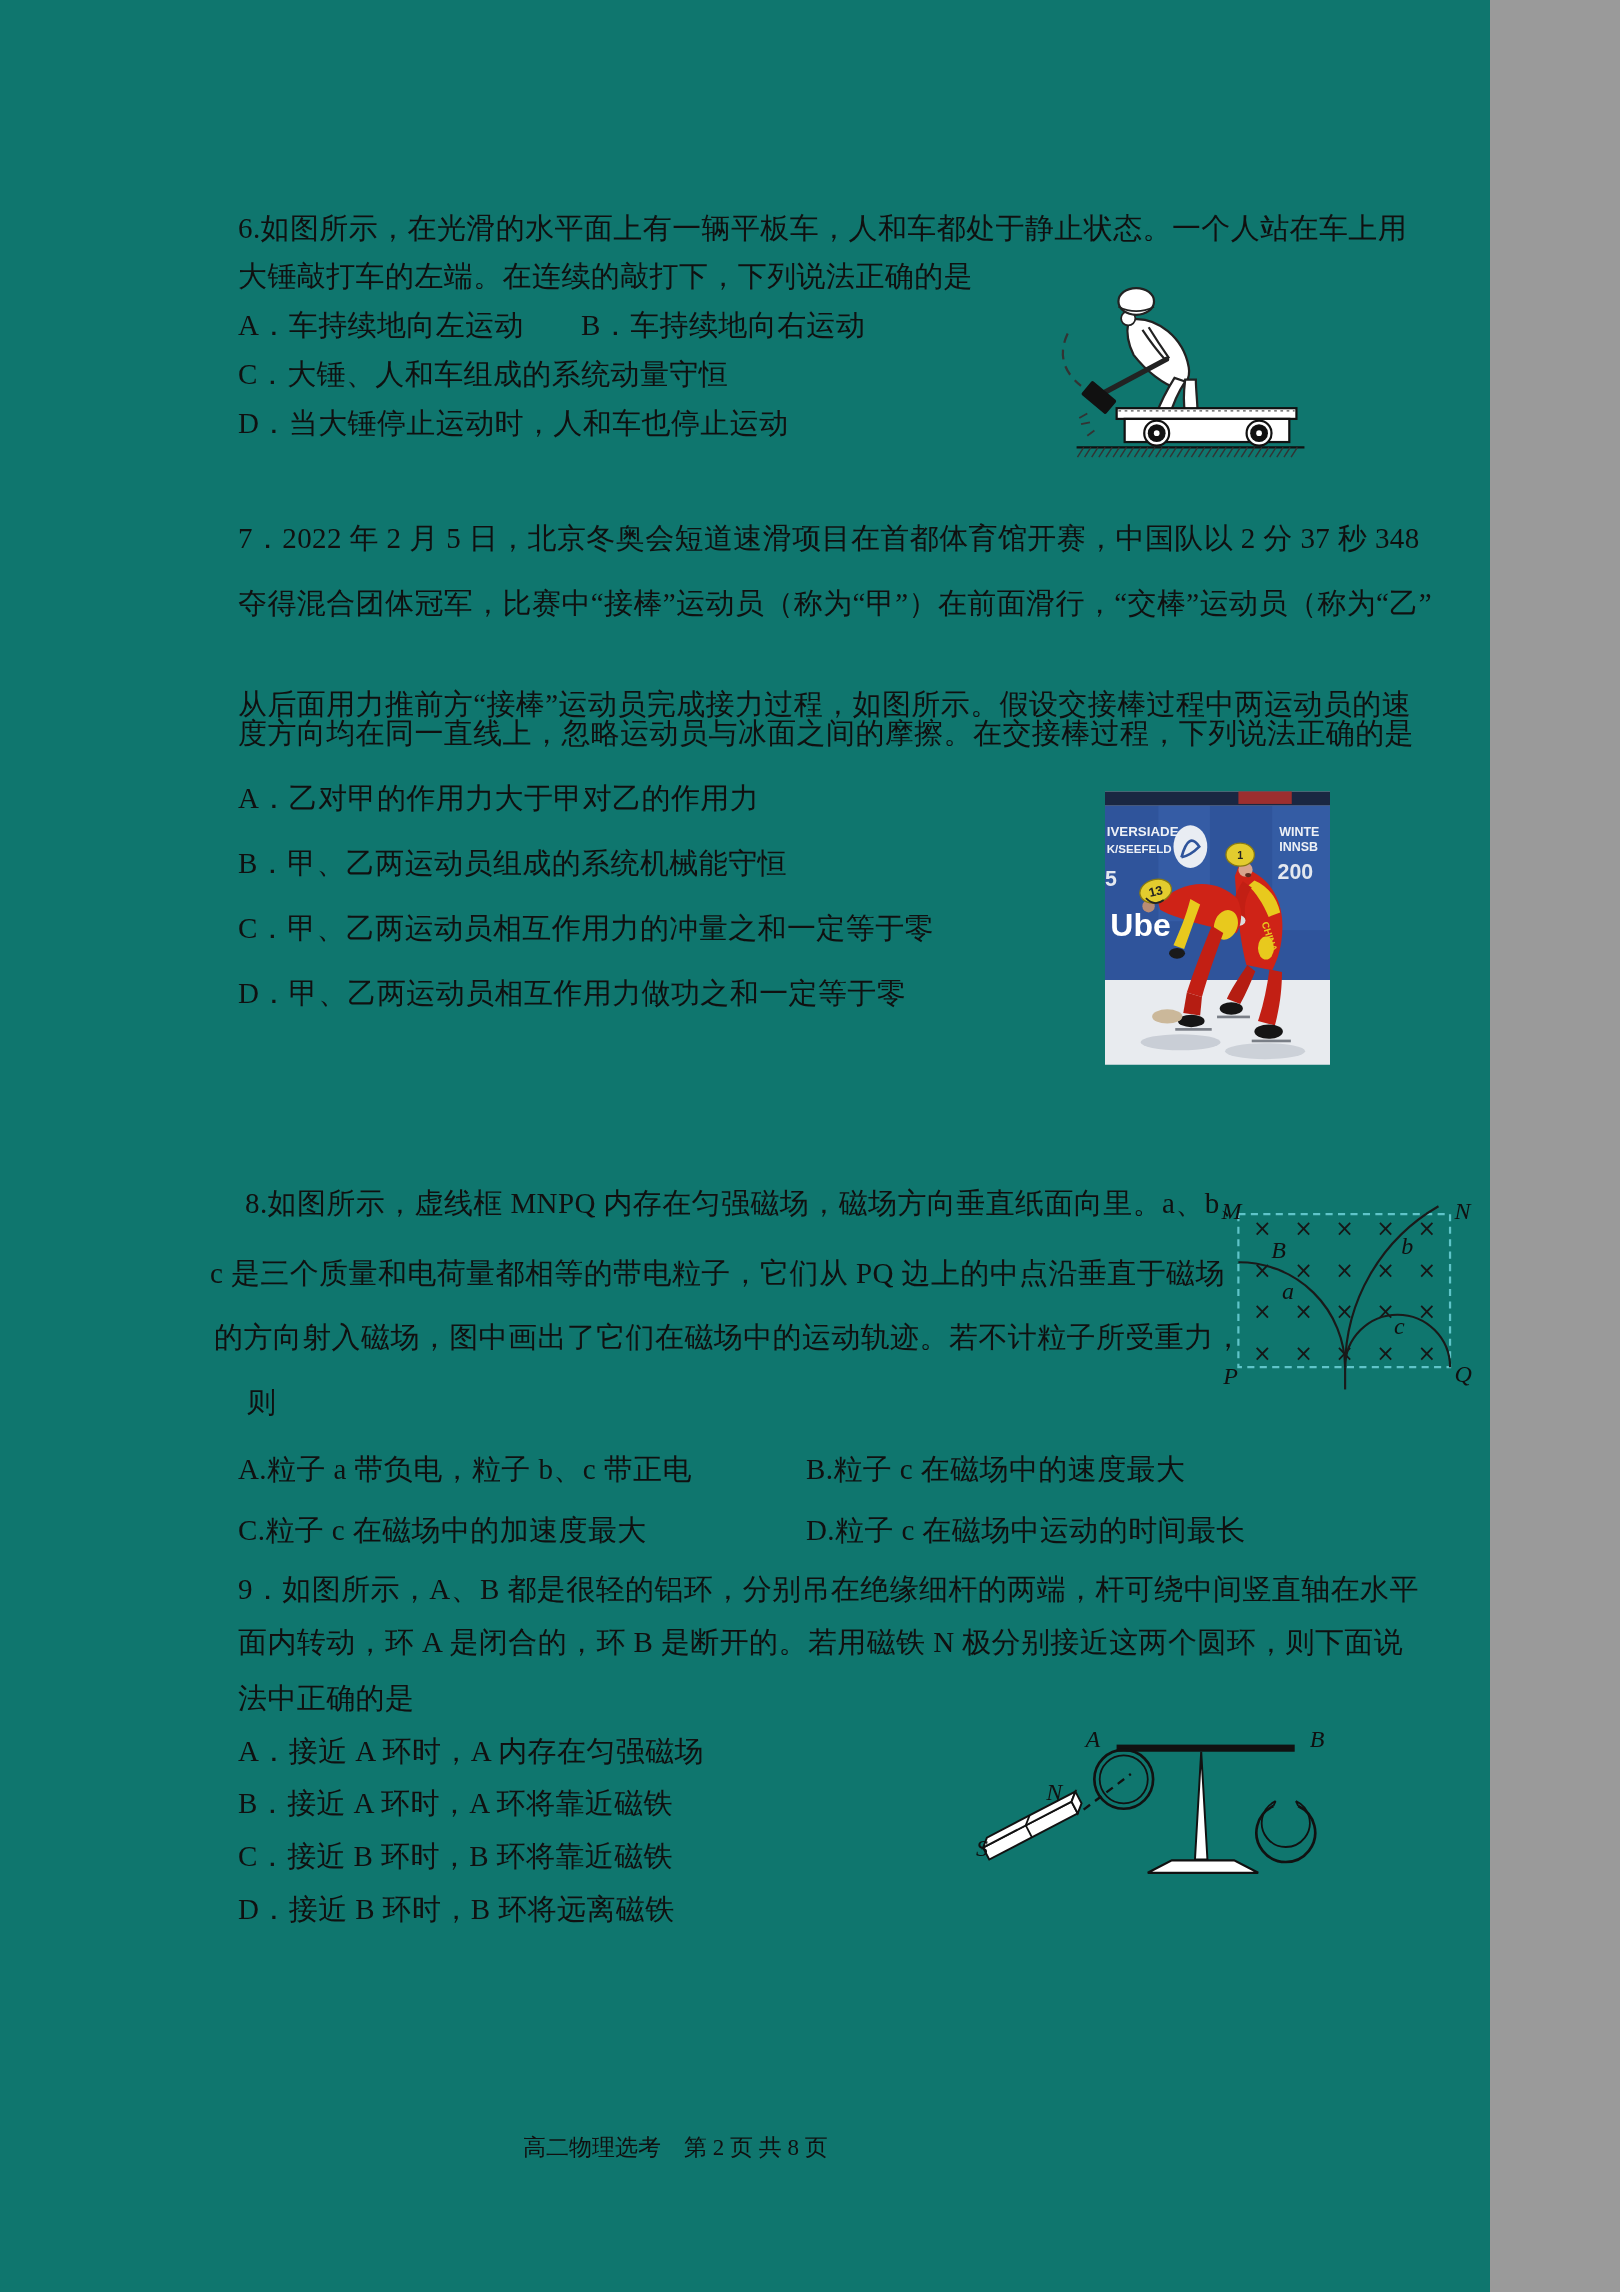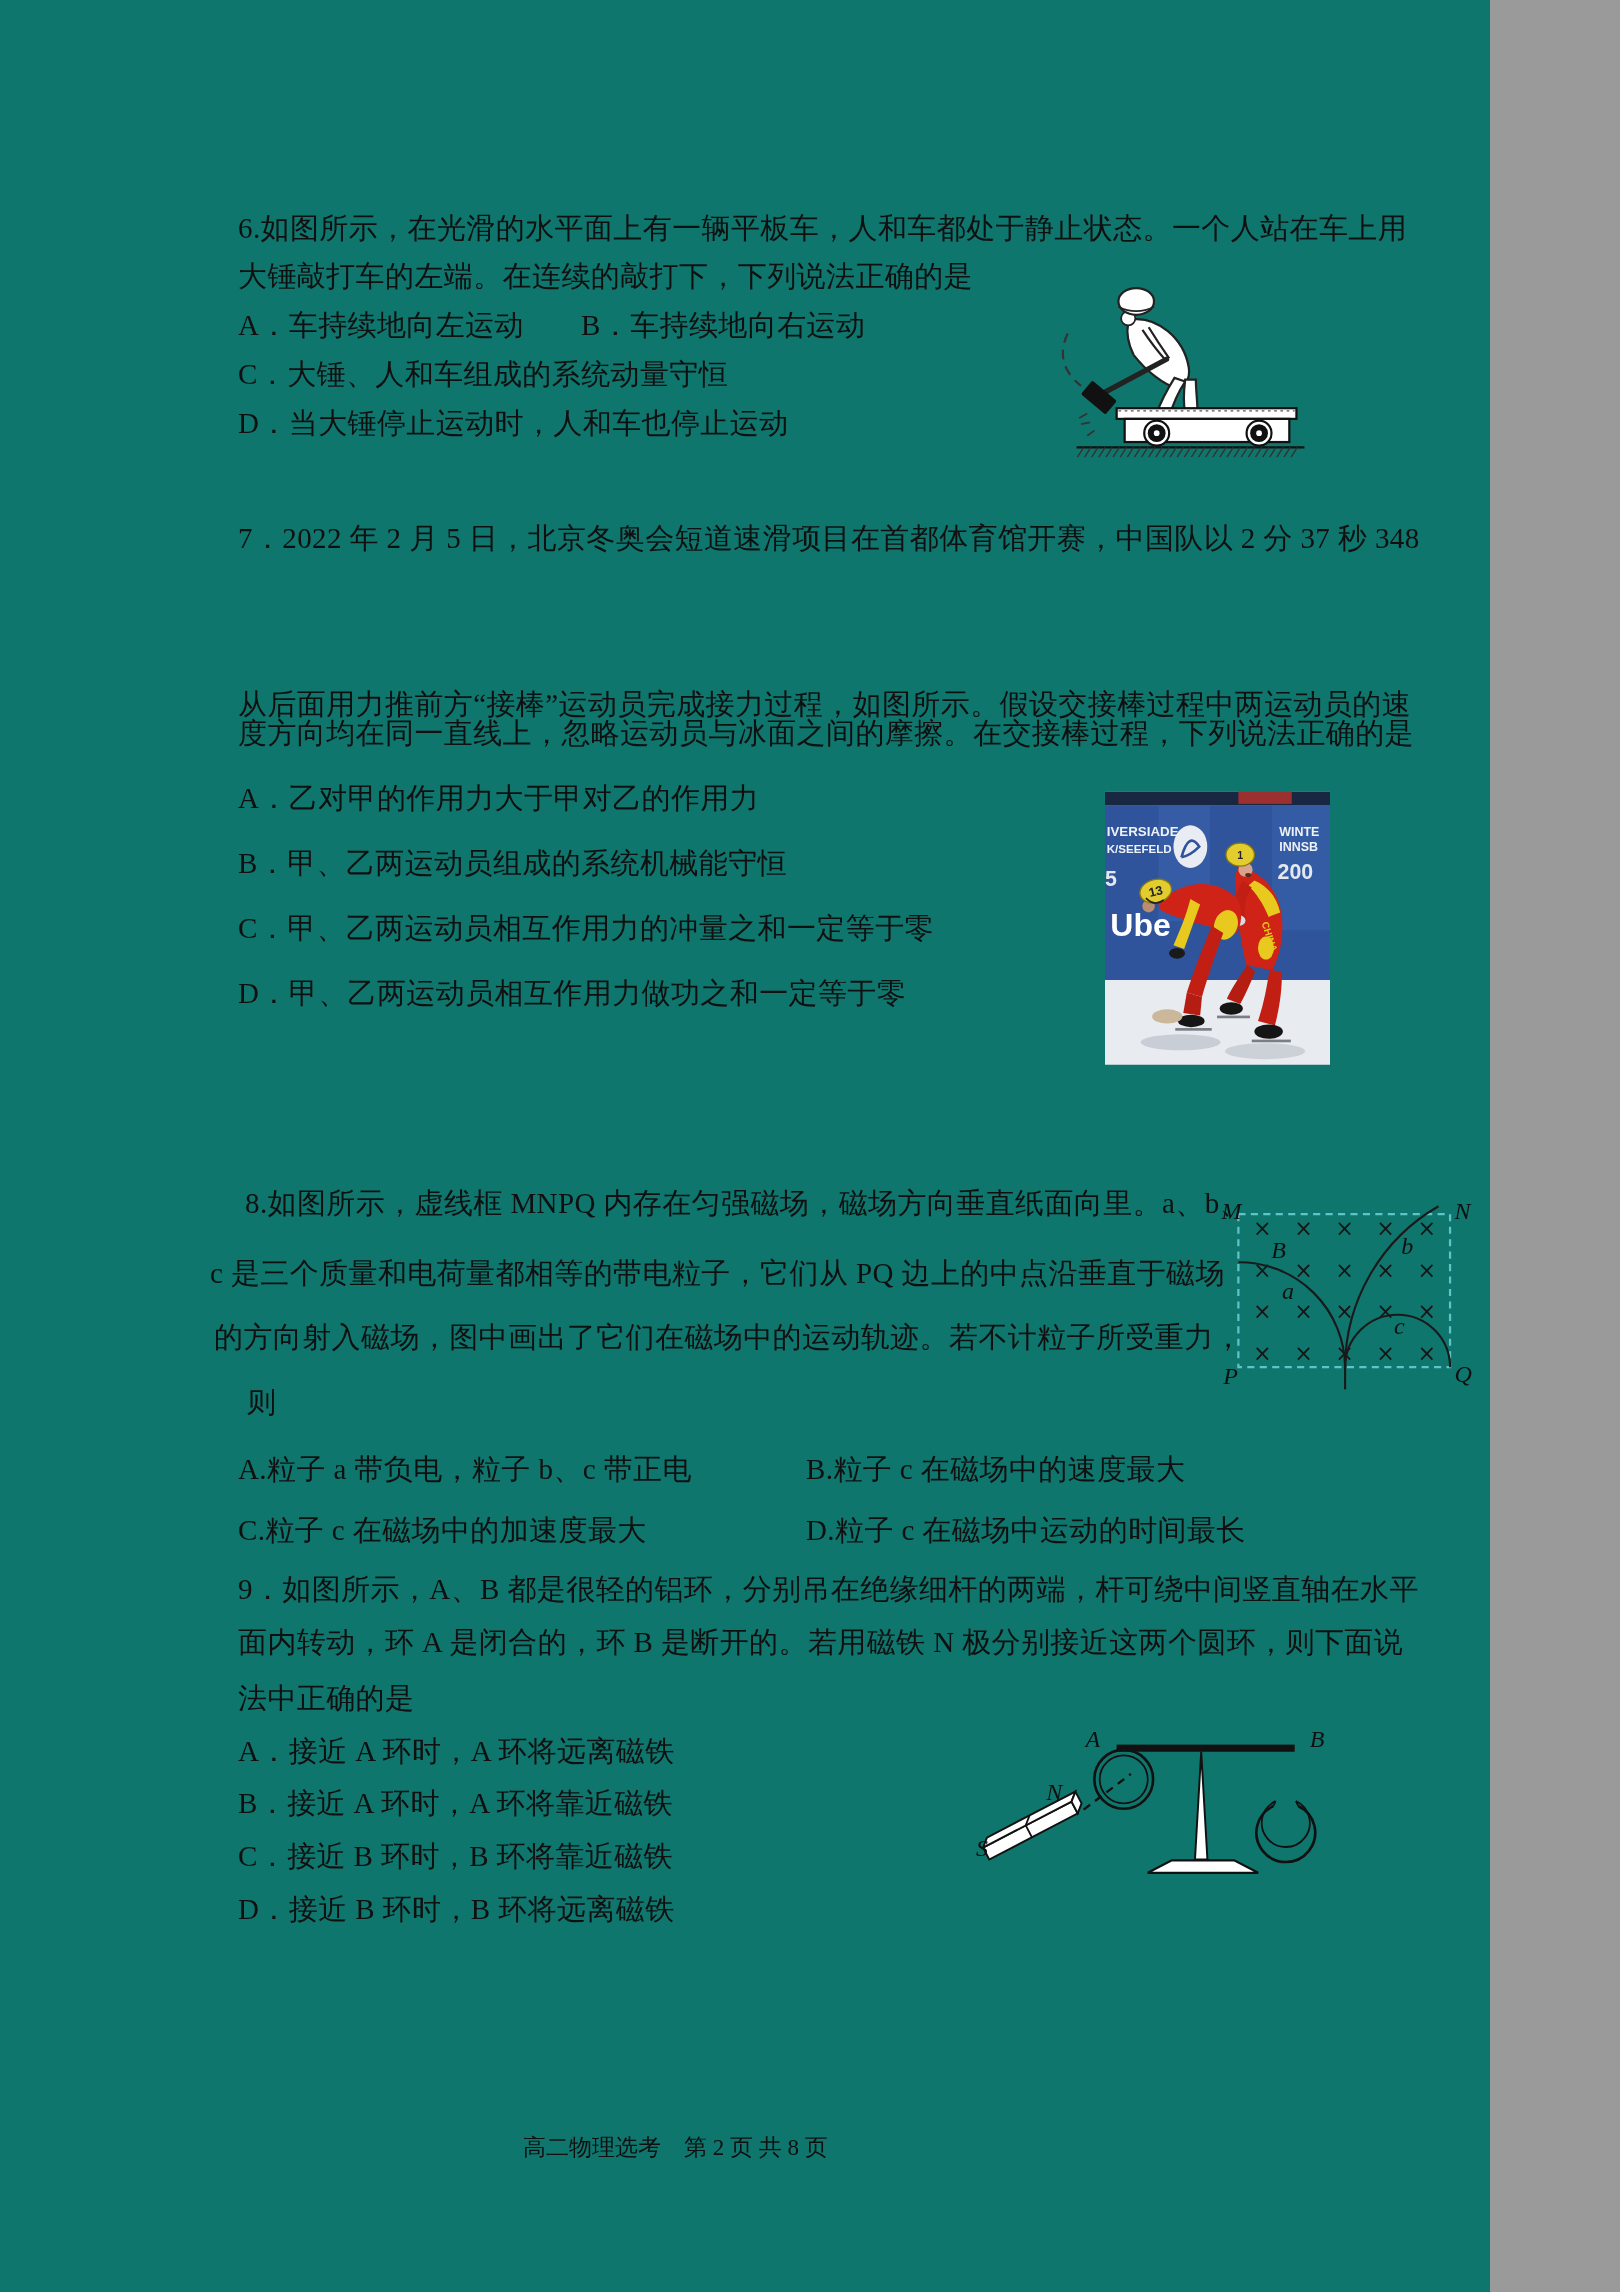--- a/index.html
+++ b/index.html
@@ -68,20 +68,21 @@
         <circle cx="245" cy="174" r="10" fill="#111"></circle>
         <circle cx="245" cy="174" r="3.2" fill="#fff"></circle>
       </g>
 
       <line x1="40" y1="190" x2="296" y2="190" stroke="#111" stroke-width="2.5"></line>
       <path d="M48 190 l -7 11 M56 190 l -7 11 M64 190 l -7 11 M72 190 l -7 11 M80 190 l -7 11 M88 190 l -7 11 M96 190 l -7 11 M104 190 l -7 11 M112 190 l -7 11 M120 190 l -7 11 M128 190 l -7 11 M136 190 l -7 11 M144 190 l -7 11 M152 190 l -7 11 M160 190 l -7 11 M168 190 l -7 11 M176 190 l -7 11 M184 190 l -7 11 M192 190 l -7 11 M200 190 l -7 11 M208 190 l -7 11 M216 190 l -7 11 M224 190 l -7 11 M232 190 l -7 11 M240 190 l -7 11 M248 190 l -7 11 M256 190 l -7 11 M264 190 l -7 11 M272 190 l -7 11 M280 190 l -7 11 M288 190 l -7 11 " stroke="#333" stroke-width="1.6" fill="none"></path>
     </svg>
   </div>
 
   <div class="tl" style="left:238px;top:520px">7．2022 年 2 月 5 日，北京冬奥会短道速滑项目在首都体育馆开赛，中国队以 2 分 37 秒 348</div>
+  <div class="tl" style="left:238px;top:585px">夺得混合团体冠军，比赛中“接棒”运动员（称为“甲”）在前面滑行，“交棒”运动员（称为“乙”</div>
   <div class="tl" style="left:238px;top:686px">从后面用力推前方“接棒”运动员完成接力过程，如图所示。假设交接棒过程中两运动员的速</div>
   <div class="tl" style="left:238px;top:780px">A．乙对甲的作用力大于甲对乙的作用力</div>
   <div class="tl" style="left:238px;top:715px">度方向均在同一直线上，忽略运动员与冰面之间的摩擦。在交接棒过程，下列说法正确的是</div>
   <div class="tl" style="left:238px;top:845px">B．甲、乙两运动员组成的系统机械能守恒</div>
   <div class="tl" style="left:238px;top:910px">C．甲、乙两运动员相互作用力的冲量之和一定等于零</div>
   <div class="tl" style="left:238px;top:975px">D．甲、乙两运动员相互作用力做功之和一定等于零</div>
 
   <div class="fig" style="left:1105px;top:791px">
     <svg width="225" height="274" viewBox="0 0 253 307">
       <rect x="0" y="0" width="253" height="307" fill="#dfe4ea"></rect>
@@ -185,21 +186,21 @@
       <line x1="145" y1="197" x2="145" y2="222" stroke="#1a1a1a" stroke-width="2.4"></line>
       <text class="dlabel" x="74" y="120">a</text>
       <text class="dlabel" x="208" y="70">b</text>
       <text class="dlabel" x="200" y="160">c</text>
     </svg>
   </div>
 
   <div class="tl" style="left:238px;top:1571px">9．如图所示，A、B 都是很轻的铝环，分别吊在绝缘细杆的两端，杆可绕中间竖直轴在水平</div>
   <div class="tl" style="left:238px;top:1624px">面内转动，环 A 是闭合的，环 B 是断开的。若用磁铁 N 极分别接近这两个圆环，则下面说</div>
   <div class="tl" style="left:238px;top:1680px">法中正确的是</div>
-  <div class="tl" style="left:238px;top:1733px">A．接近 A 环时，A 环将远离磁铁</div>
+  <div class="tl" style="left:238px;top:1733px">A．接近 A 环时，A 内存在匀强磁场</div>
   <div class="tl" style="left:238px;top:1785px">B．接近 A 环时，A 环将靠近磁铁</div>
   <div class="tl" style="left:238px;top:1891px">D．接近 B 环时，B 环将远离磁铁</div>
   <div class="tl" style="left:238px;top:1838px">C．接近 B 环时，B 环将靠近磁铁</div>
 
   <div class="fig" style="left:967px;top:1724px">
     <svg width="374" height="165" viewBox="0 0 420 185">
 
       <polygon points="263,31 256,152 270,152" fill="#ffffff" stroke="#111" stroke-width="2.2"></polygon>
       <polygon points="230,153 300,153 327,167 203,167" fill="#ffffff" stroke="#111" stroke-width="2.5"></polygon>
 

